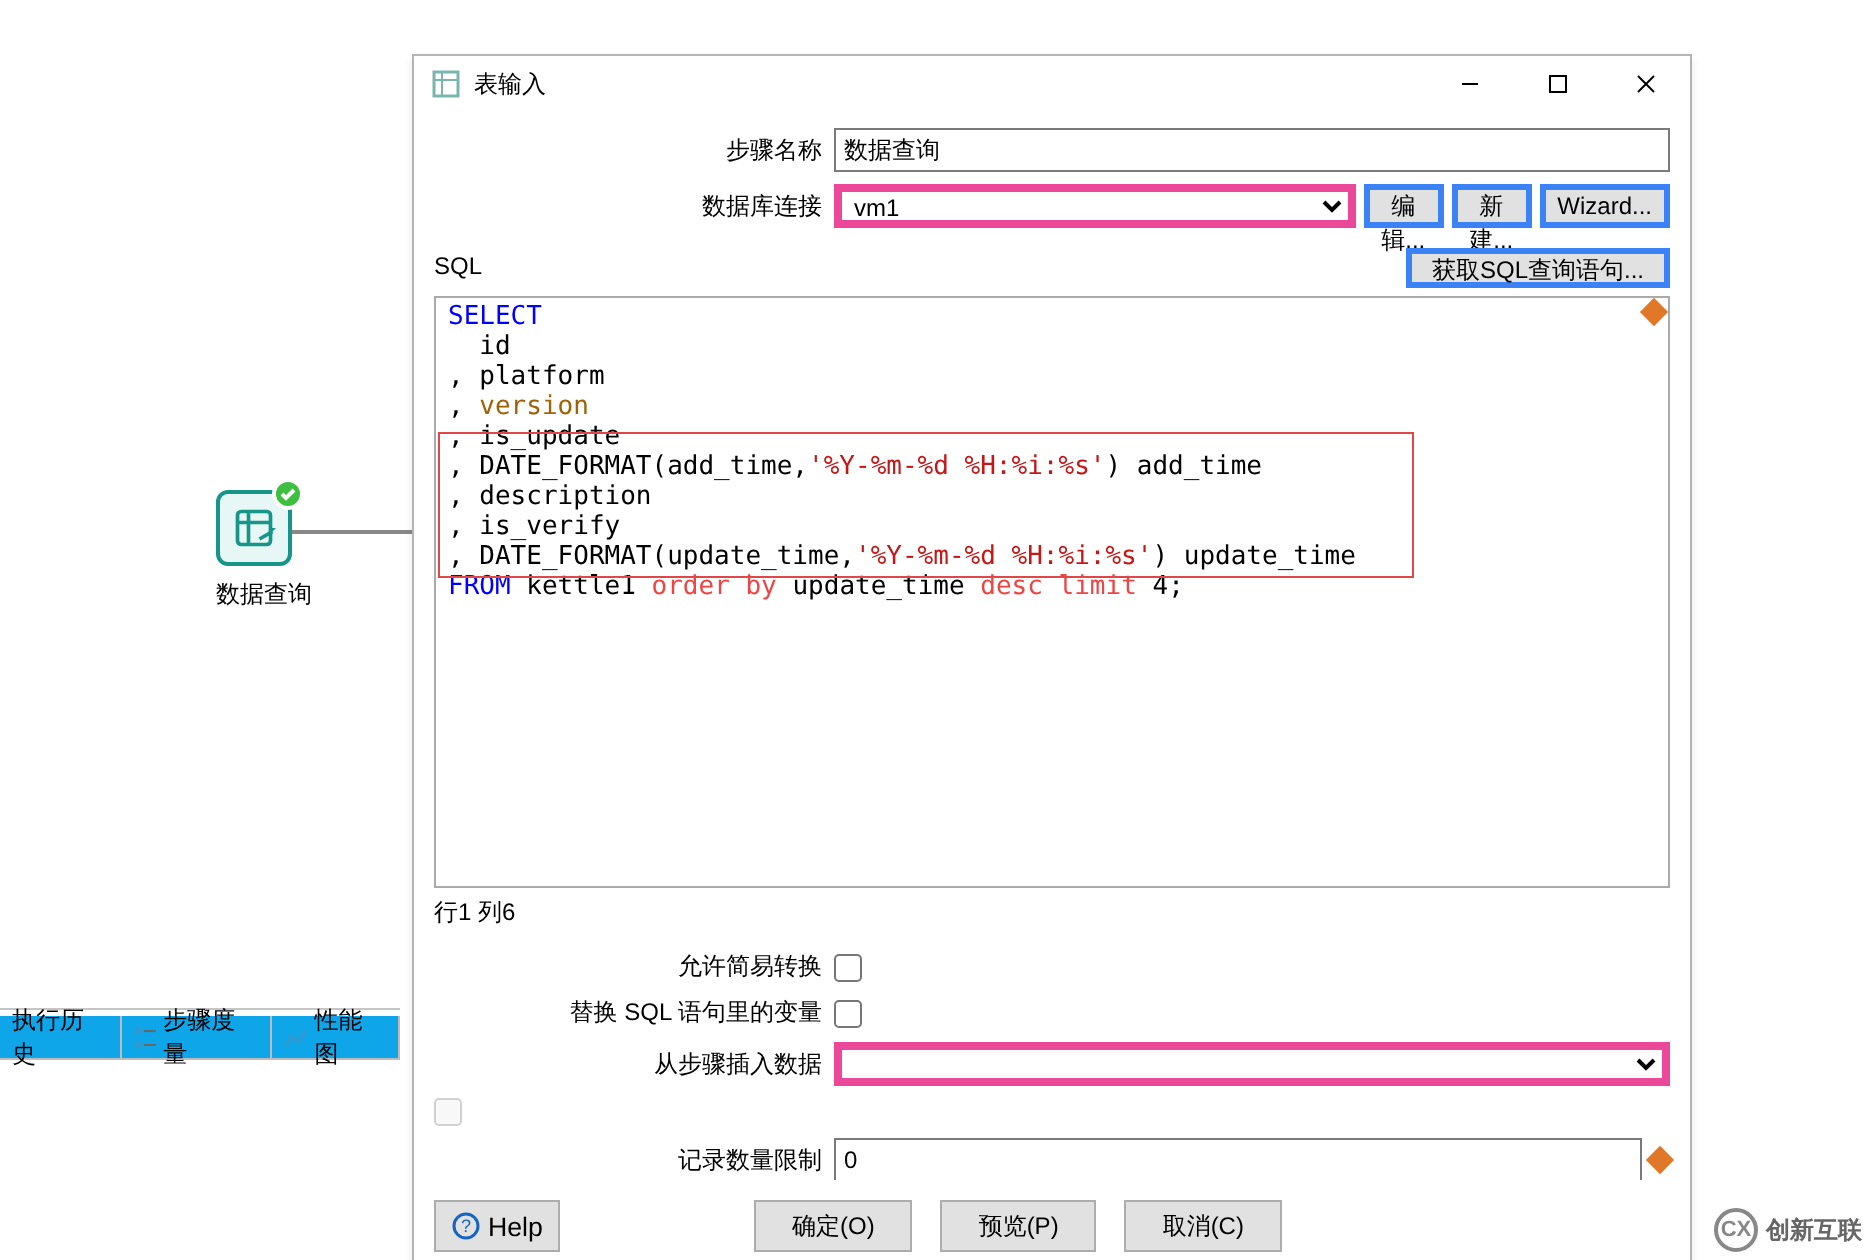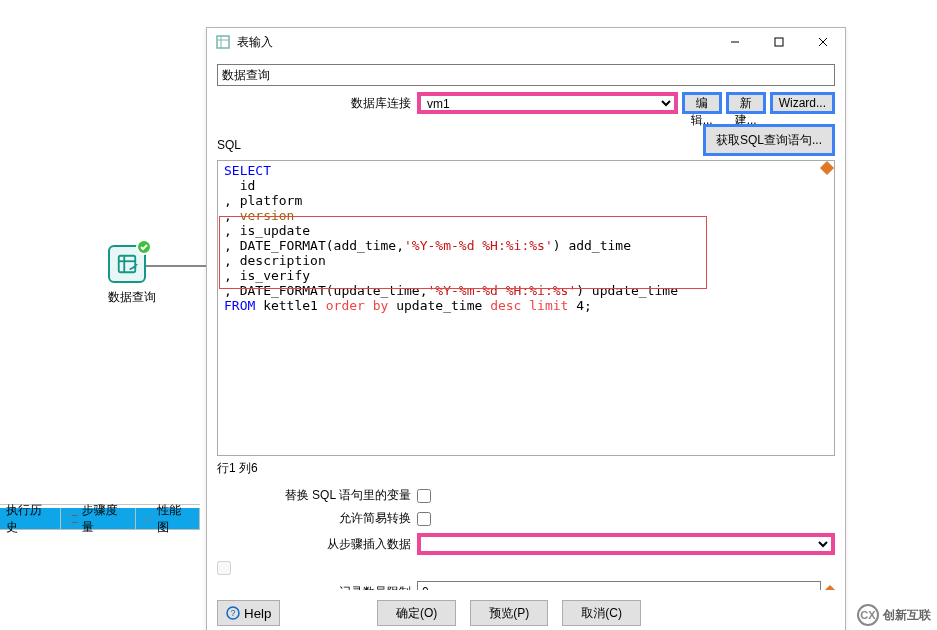--- a/index.html
+++ b/index.html
@@ -126,57 +126,58 @@
             <svg viewBox="0 0 12 12">
               <line x1="2" y1="2" x2="10" y2="10" stroke="#000" stroke-width="1"></line>
               <line x1="10" y1="2" x2="2" y2="10" stroke="#000" stroke-width="1"></line>
             </svg>
           </div>
       </div>
     </div>
 
     <div class="body">
       <div class="row">
+        <div class="row-label">步骤名称</div>
         <div class="row-input"><input class="inp" value="数据查询" style=""></div>
       </div>
       <div class="row">
         <div class="row-label">数据库连接</div>
         <div class="row-input" style="display:flex;align-items:center;">
           <select class="sel"><option>vm1</option></select>
           <button class="btn">编辑...</button>
           <button class="btn">新建...</button>
           <button class="btn">Wizard...</button>
         </div>
       </div>
       <div class="sql-header">
         <div class="sql-label">SQL</div>
         <div class="sql-spacer"></div>
-        <button class="btn" style="height:32px;padding:0 10px;">获取SQL查询语句...</button>
+        <button class="btn" style="height:20px;padding:0 10px;">获取SQL查询语句...</button>
       </div>
       <div class="sql-area-wrap">
         <pre class="sql-text" id="sql-text"><span class="kw">SELECT</span>
   id
 , platform
 , <span class="ver">version</span>
 , is_update
 , DATE_FORMAT(add_time,<span class="str">'%Y-%m-%d %H:%i:%s'</span>) add_time
 , description
 , is_verify
 , DATE_FORMAT(update_time,<span class="str">'%Y-%m-%d %H:%i:%s'</span>) update_time
 <span class="kw">FROM</span> kettle1 <span class="ob">order by</span> update_time <span class="ob">desc limit</span> 4;</pre>
         <div class="sql-scroll-diamond"></div>
       </div>
       <div class="status">行1 列6</div>
       <div class="form2">
         <div class="row">
+          <div class="row-label">允许简易转换</div>
+          <input type="checkbox" class="chk" style="">
+        </div>
+        <div class="row">
           <div class="row-label">替换 SQL 语句里的变量</div>
-          <input type="checkbox" class="chk" style="">
-        </div>
-        <div class="row">
-          <div class="row-label">允许简易转换</div>
           <input type="checkbox" class="chk" style="">
         </div>
         <div class="row">
           <div class="row-label">从步骤插入数据</div>
           <div class="row-input"><select class="sel"><option></option></select></div>
         </div>
         <div class="row">
           <input type="checkbox" class="chk" disabled="" style="">
         </div>
         <div class="row">

